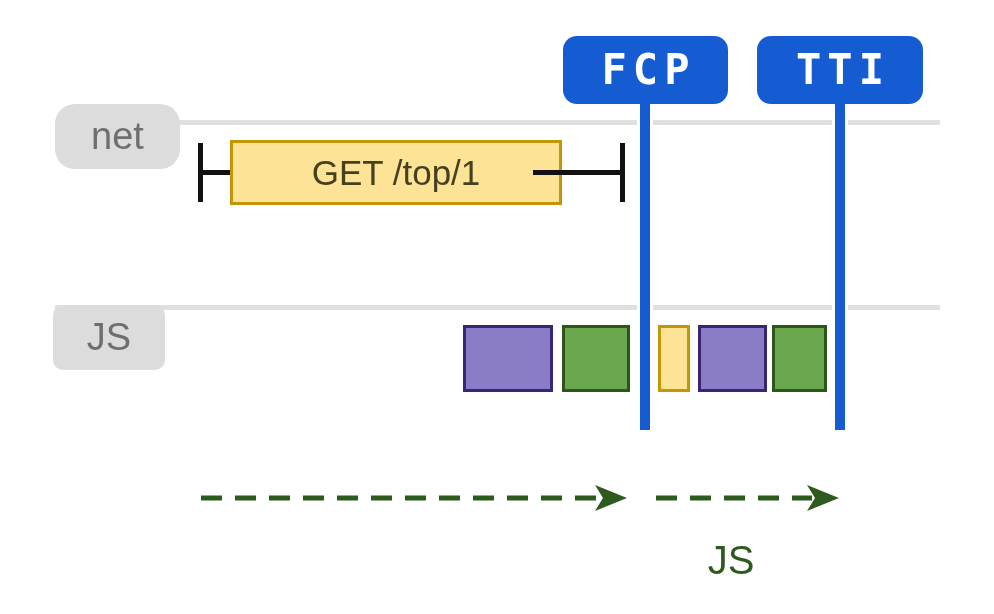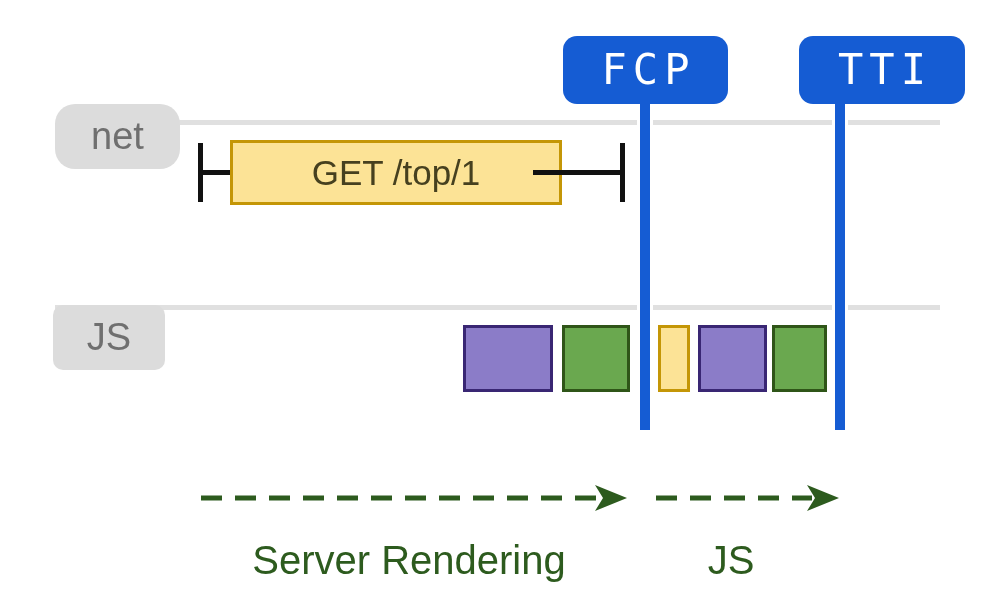--- a/index.html
+++ b/index.html
@@ -34,25 +34,25 @@
   .metric-line{
     position:absolute;top:100px;width:10px;height:330px;
     background:var(--accent-blue,#155CD3);box-shadow:0 0 0 3px #fff;
   }
   .metric-line.fcp{left:640px;}
   .metric-line.tti{left:835px;}
   
   .badge{
     position:absolute;top:36px;height:68px;border-radius:14px;
     background:var(--accent-blue,#155CD3);color:#fff;
-    font-family:"DejaVu Sans Mono",monospace;font-weight:normal;font-size:42px;
+    font-family:"DejaVu Sans Mono",monospace;font-weight:bold;font-size:42px;
     letter-spacing:6px;text-align:center;line-height:68px;text-indent:6px;
   }
   .badge.fcp{left:563px;width:165px;}
-  .badge.tti{left:799px;width:166px;}
+  .badge.tti{left:757px;width:166px;}
   
   .blocks{position:absolute;left:0;top:325px;width:994px;height:67px;}
   .block{position:absolute;top:0;height:67px;box-sizing:border-box;border:3px solid #000;}
   .block.purple{background:var(--purple-fill,#8B7CC8);border-color:var(--purple-border,#392673);}
   .block.green{background:var(--green-fill,#6AA84F);border-color:var(--green-border,#2F5518);}
   .block.yellow{background:var(--yellow-fill,#FCE396);border-color:var(--yellow-border,#C49606);}
   
   .arrows{position:absolute;left:0;top:0;width:994px;height:614px;pointer-events:none;}
   .phase-label{
     position:absolute;top:538px;font-size:40px;color:var(--arrow-green,#2D5B1E);text-align:center;
@@ -95,16 +95,15 @@
     <g fill="none" stroke="#2D5B1E" stroke-width="5">
       <line x1="201" y1="498" x2="599" y2="498" stroke-dasharray="21 13"></line>
       <polygon points="627,498 595,485 603,498 595,511" fill="#2D5B1E" stroke="none"></polygon>
     </g>
     <g fill="none" stroke="#2D5B1E" stroke-width="5">
       <line x1="656" y1="498" x2="812" y2="498" stroke-dasharray="21 13"></line>
       <polygon points="839,498 807,485 815,498 807,511" fill="#2D5B1E" stroke="none"></polygon>
     </g>
   </svg>
 
-  <div class="phase-label sr">Server Rendering</div>
   <div class="phase-label js">JS</div>
 
 </div>
 
 </body></html>

